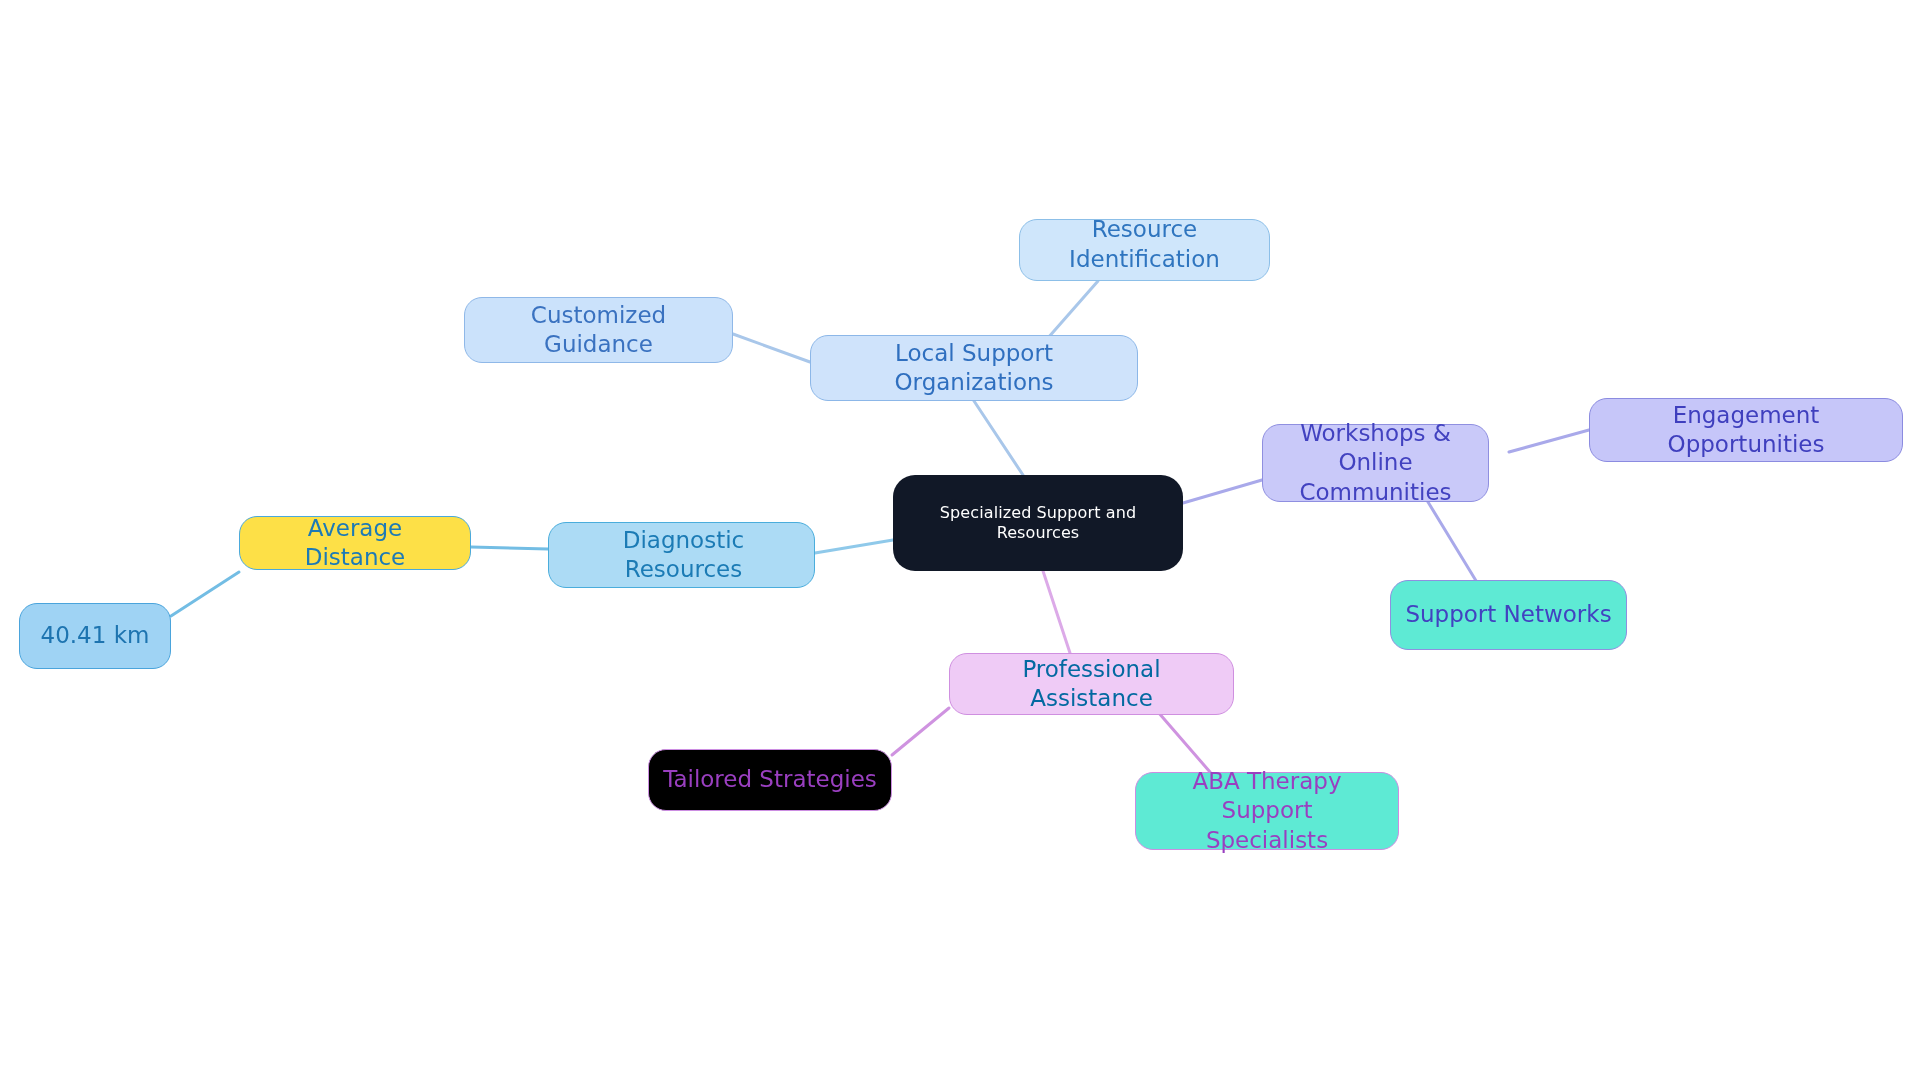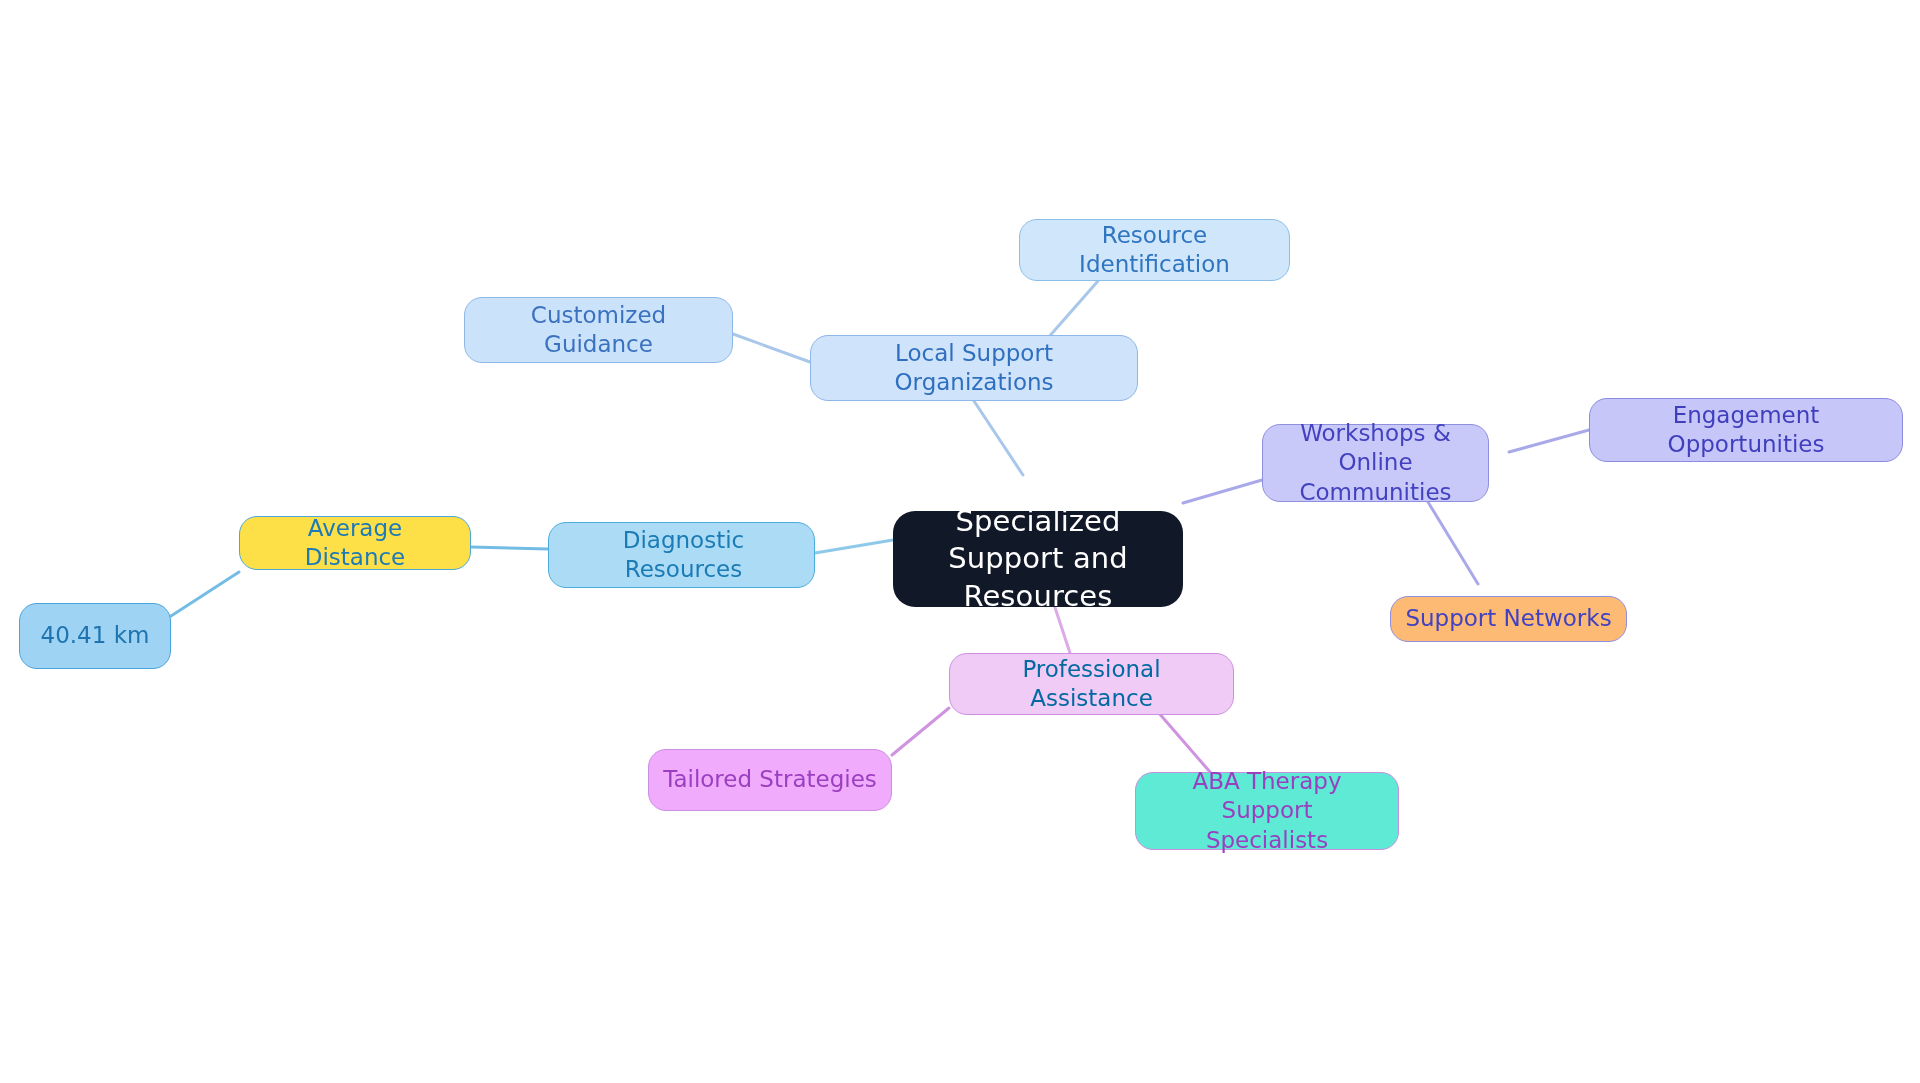--- a/index.html
+++ b/index.html
@@ -33,23 +33,22 @@
     border-radius: 14px;
     border-style: solid;
     border-width: 1px;
     line-height: 1.28;
     padding: 6px 14px;
     white-space: pre-line;
   }
   .node.root {
     border-radius: 22px;
     border-width: 0;
-    font-size: 29px;
+    font-size: 16px;
     letter-spacing: 0.1px;
-    margin-top: 36px;
   }
   .node.lvl1 { font-size: 23px; border-radius: 18px; }
 </style>
 </head>
 <body>
 
 <div id="canvas" style="background: rgb(255, 255, 255);">
   <svg id="edge-layer" viewBox="0 0 1920 1083">
       <line x1="1023" y1="475" x2="974" y2="401" stroke="#a9c7ea" stroke-width="3" stroke-linecap="round"></line>
       <line x1="1040" y1="347" x2="1098" y2="281" stroke="#a9c7ea" stroke-width="3" stroke-linecap="round"></line>
@@ -61,27 +60,27 @@
       <line x1="1509" y1="452" x2="1589" y2="430" stroke="#a9a9ea" stroke-width="3" stroke-linecap="round"></line>
       <line x1="1428" y1="502" x2="1478" y2="584" stroke="#a9a9ea" stroke-width="3" stroke-linecap="round"></line>
       <line x1="1043" y1="571" x2="1070" y2="653" stroke="#dcaae8" stroke-width="3" stroke-linecap="round"></line>
       <line x1="949" y1="708" x2="892" y2="755" stroke="#cf93e0" stroke-width="3" stroke-linecap="round"></line>
       <line x1="1158" y1="712" x2="1210" y2="772" stroke="#cf93e0" stroke-width="3" stroke-linecap="round"></line>
     </svg>
   <div id="node-layer">
       <div class="node root" style="left: 893px; top: 475px; width: 290px; height: 96px; background: rgb(17, 24, 39); border-color: rgb(17, 24, 39); color: rgb(255, 255, 255);"><span>Specialized Support and
 Resources</span></div>
       <div class="node lvl1" style="left: 810px; top: 335px; width: 328px; height: 66px; background: rgb(207, 227, 251); border-color: rgb(140, 183, 232); color: rgb(47, 111, 191);"><span>Local Support Organizations</span></div>
-      <div class="node lvl1" style="left: 1019px; top: 219px; width: 271px; height: 62px; background: rgb(207, 230, 251); border-color: rgb(140, 191, 232); color: rgb(47, 117, 191);"><span>Resource Identification</span></div>
+      <div class="node lvl1" style="left: 1019px; top: 219px; width: 251px; height: 62px; background: rgb(207, 230, 251); border-color: rgb(140, 191, 232); color: rgb(47, 117, 191); align-items: flex-end;"><span>Resource Identification</span></div>
       <div class="node lvl1" style="left: 464px; top: 297px; width: 269px; height: 66px; background: rgb(203, 226, 251); border-color: rgb(143, 184, 232); color: rgb(58, 114, 192);"><span>Customized Guidance</span></div>
       <div class="node lvl1" style="left: 548px; top: 522px; width: 267px; height: 66px; background: rgb(172, 219, 245); border-color: rgb(74, 173, 220); color: rgb(27, 123, 181); padding-left: 18px;"><span>Diagnostic Resources</span></div>
       <div class="node lvl1" style="left: 239px; top: 516px; width: 232px; height: 54px; background: #fde047; border-color: rgb(74, 169, 220); color: rgb(29, 122, 182);"><span>Average Distance</span></div>
       <div class="node lvl1" style="left: 19px; top: 603px; width: 152px; height: 66px; background: rgb(159, 211, 244); border-color: rgb(74, 164, 220); color: rgb(29, 116, 176);"><span>40.41 km</span></div>
       <div class="node lvl1" style="left: 1262px; top: 424px; width: 227px; height: 78px; background: rgb(201, 201, 249); border-color: rgb(143, 143, 224); color: rgb(66, 66, 192);"><span>Workshops &amp; Online
 Communities</span></div>
       <div class="node lvl1" style="left: 1589px; top: 398px; width: 314px; height: 64px; background: rgb(198, 198, 249); border-color: rgb(139, 139, 224); color: rgb(63, 63, 190);"><span>Engagement Opportunities</span></div>
-      <div class="node lvl1" style="left: 1390px; top: 596px; width: 237px; height: 46px; background: #fdba74; border-color: rgb(143, 143, 224); color: rgb(66, 66, 192);"><span>Support Networks</span></div>
+      <div class="node lvl1" style="left: 1390px; top: 580px; width: 237px; height: 70px; background: #5eead4; border-color: rgb(143, 143, 224); color: rgb(66, 66, 192);"><span>Support Networks</span></div>
       <div class="node lvl1" style="left: 949px; top: 653px; width: 285px; height: 62px; background: rgb(239, 203, 246); border-color: rgb(207, 143, 224); color: #0369a1;"><span>Professional Assistance</span></div>
-      <div class="node lvl1" style="left: 648px; top: 749px; width: 244px; height: 62px; background: #f0abfc; border-color: rgb(204, 142, 226); color: rgb(154, 63, 192);"><span>Tailored Strategies</span></div>
+      <div class="node lvl1" style="left: 648px; top: 749px; width: 244px; height: 62px; background: #000000; border-color: rgb(204, 142, 226); color: rgb(154, 63, 192);"><span>Tailored Strategies</span></div>
       <div class="node lvl1" style="left: 1135px; top: 772px; width: 264px; height: 78px; background: #5eead4; border-color: rgb(204, 140, 226); color: rgb(154, 63, 192);"><span>ABA Therapy Support
 Specialists</span></div>
     </div>
 </div>
 
 </body></html>

